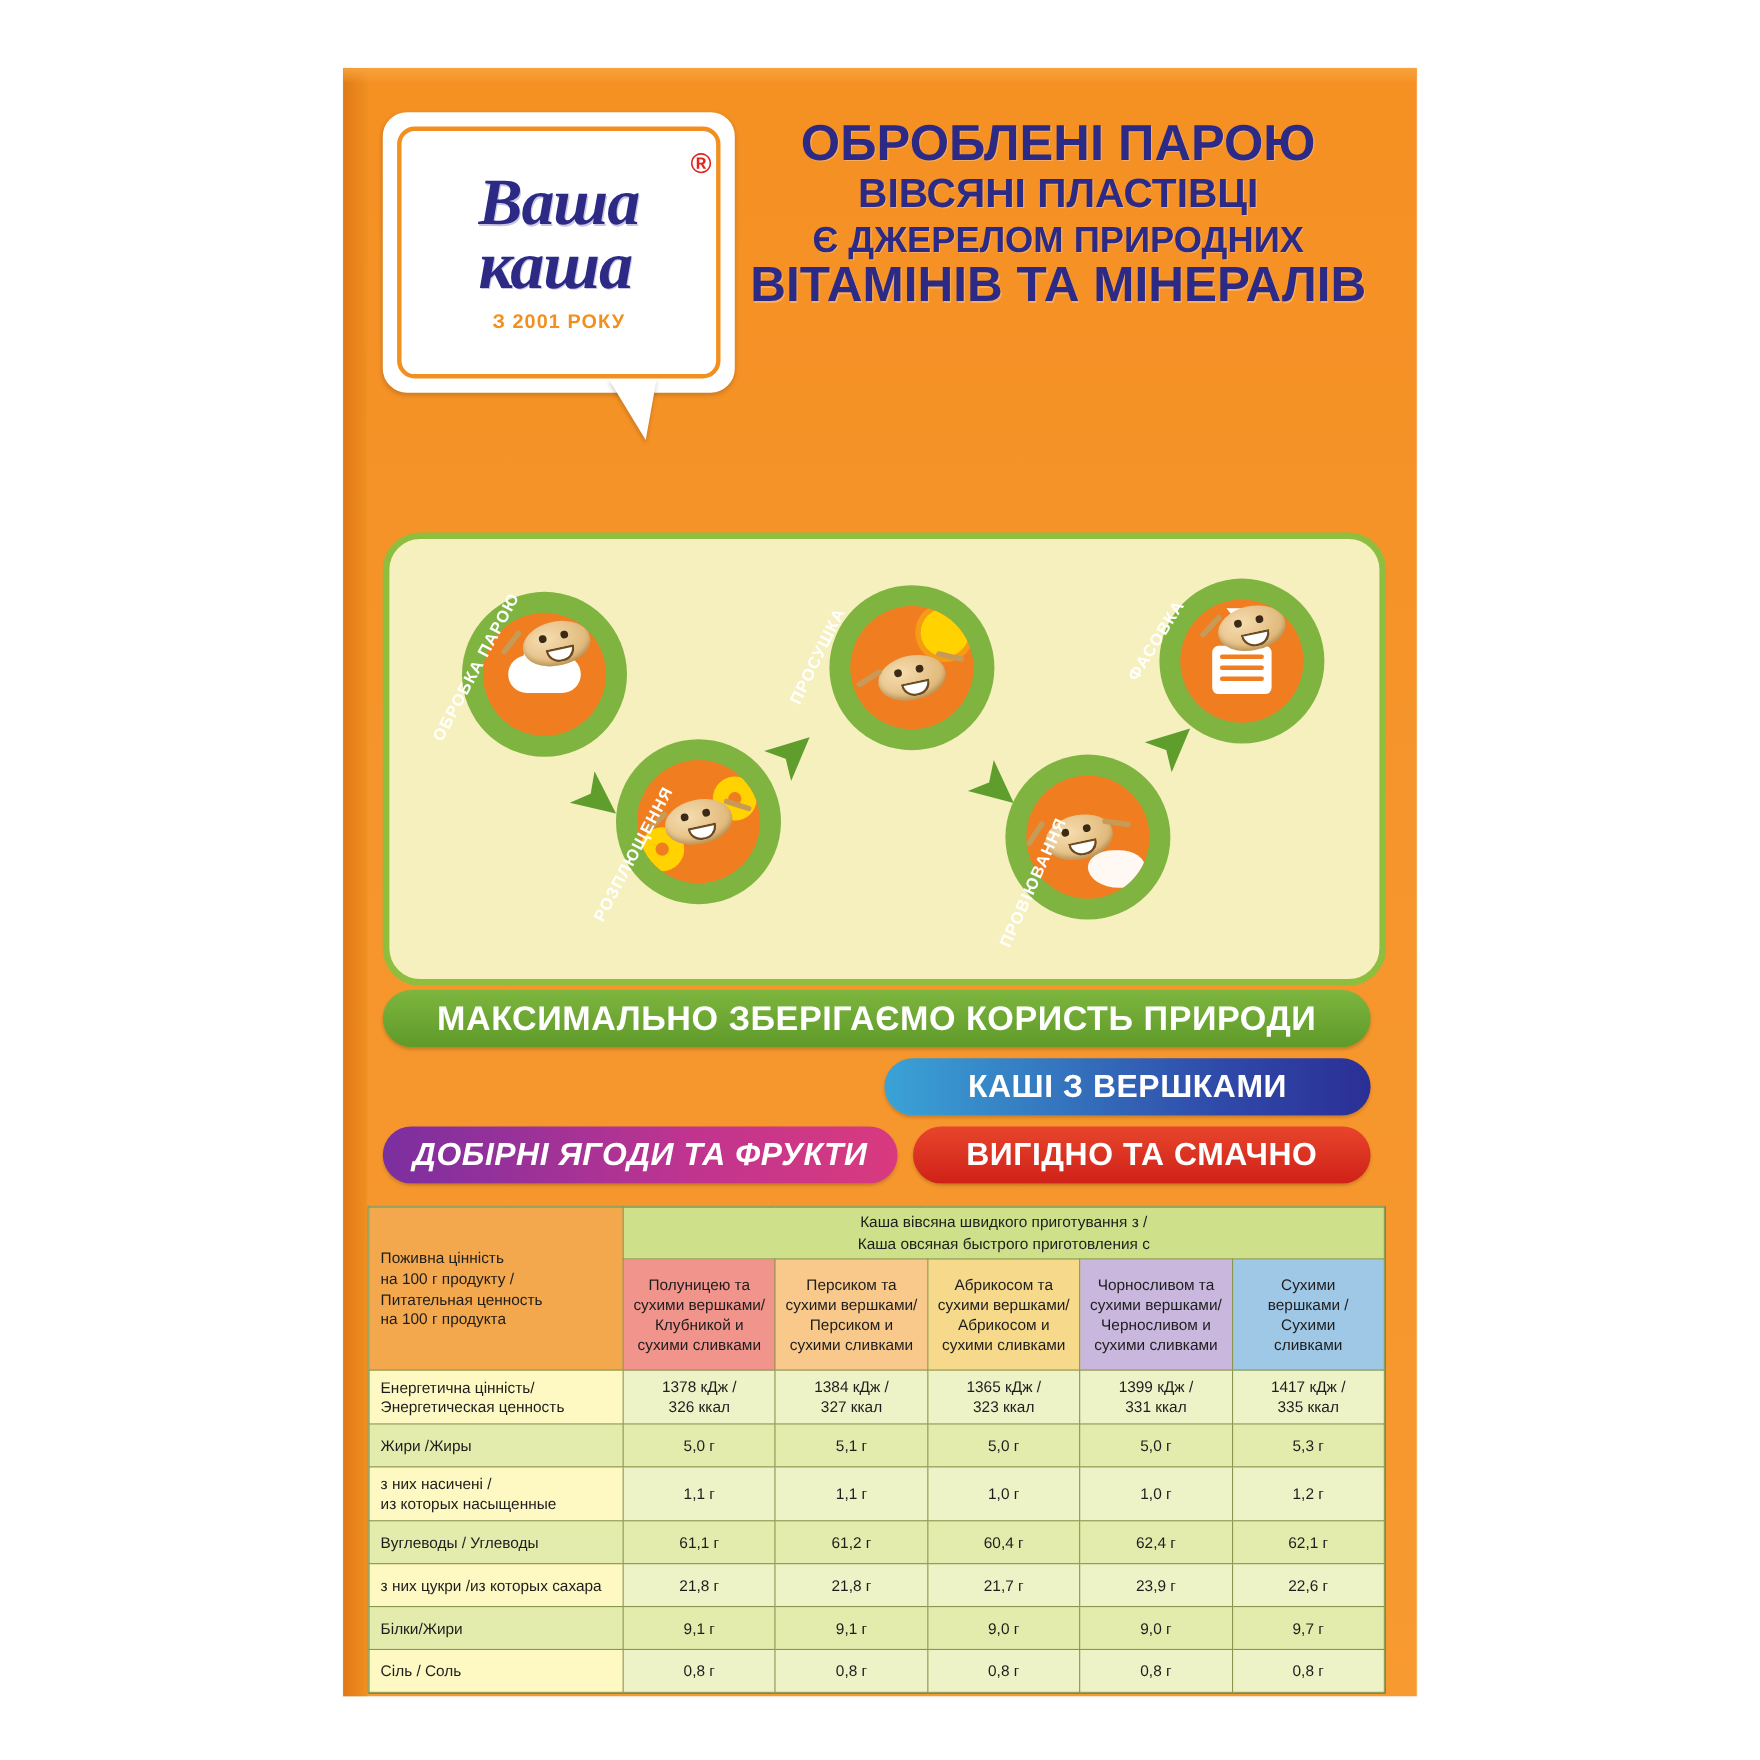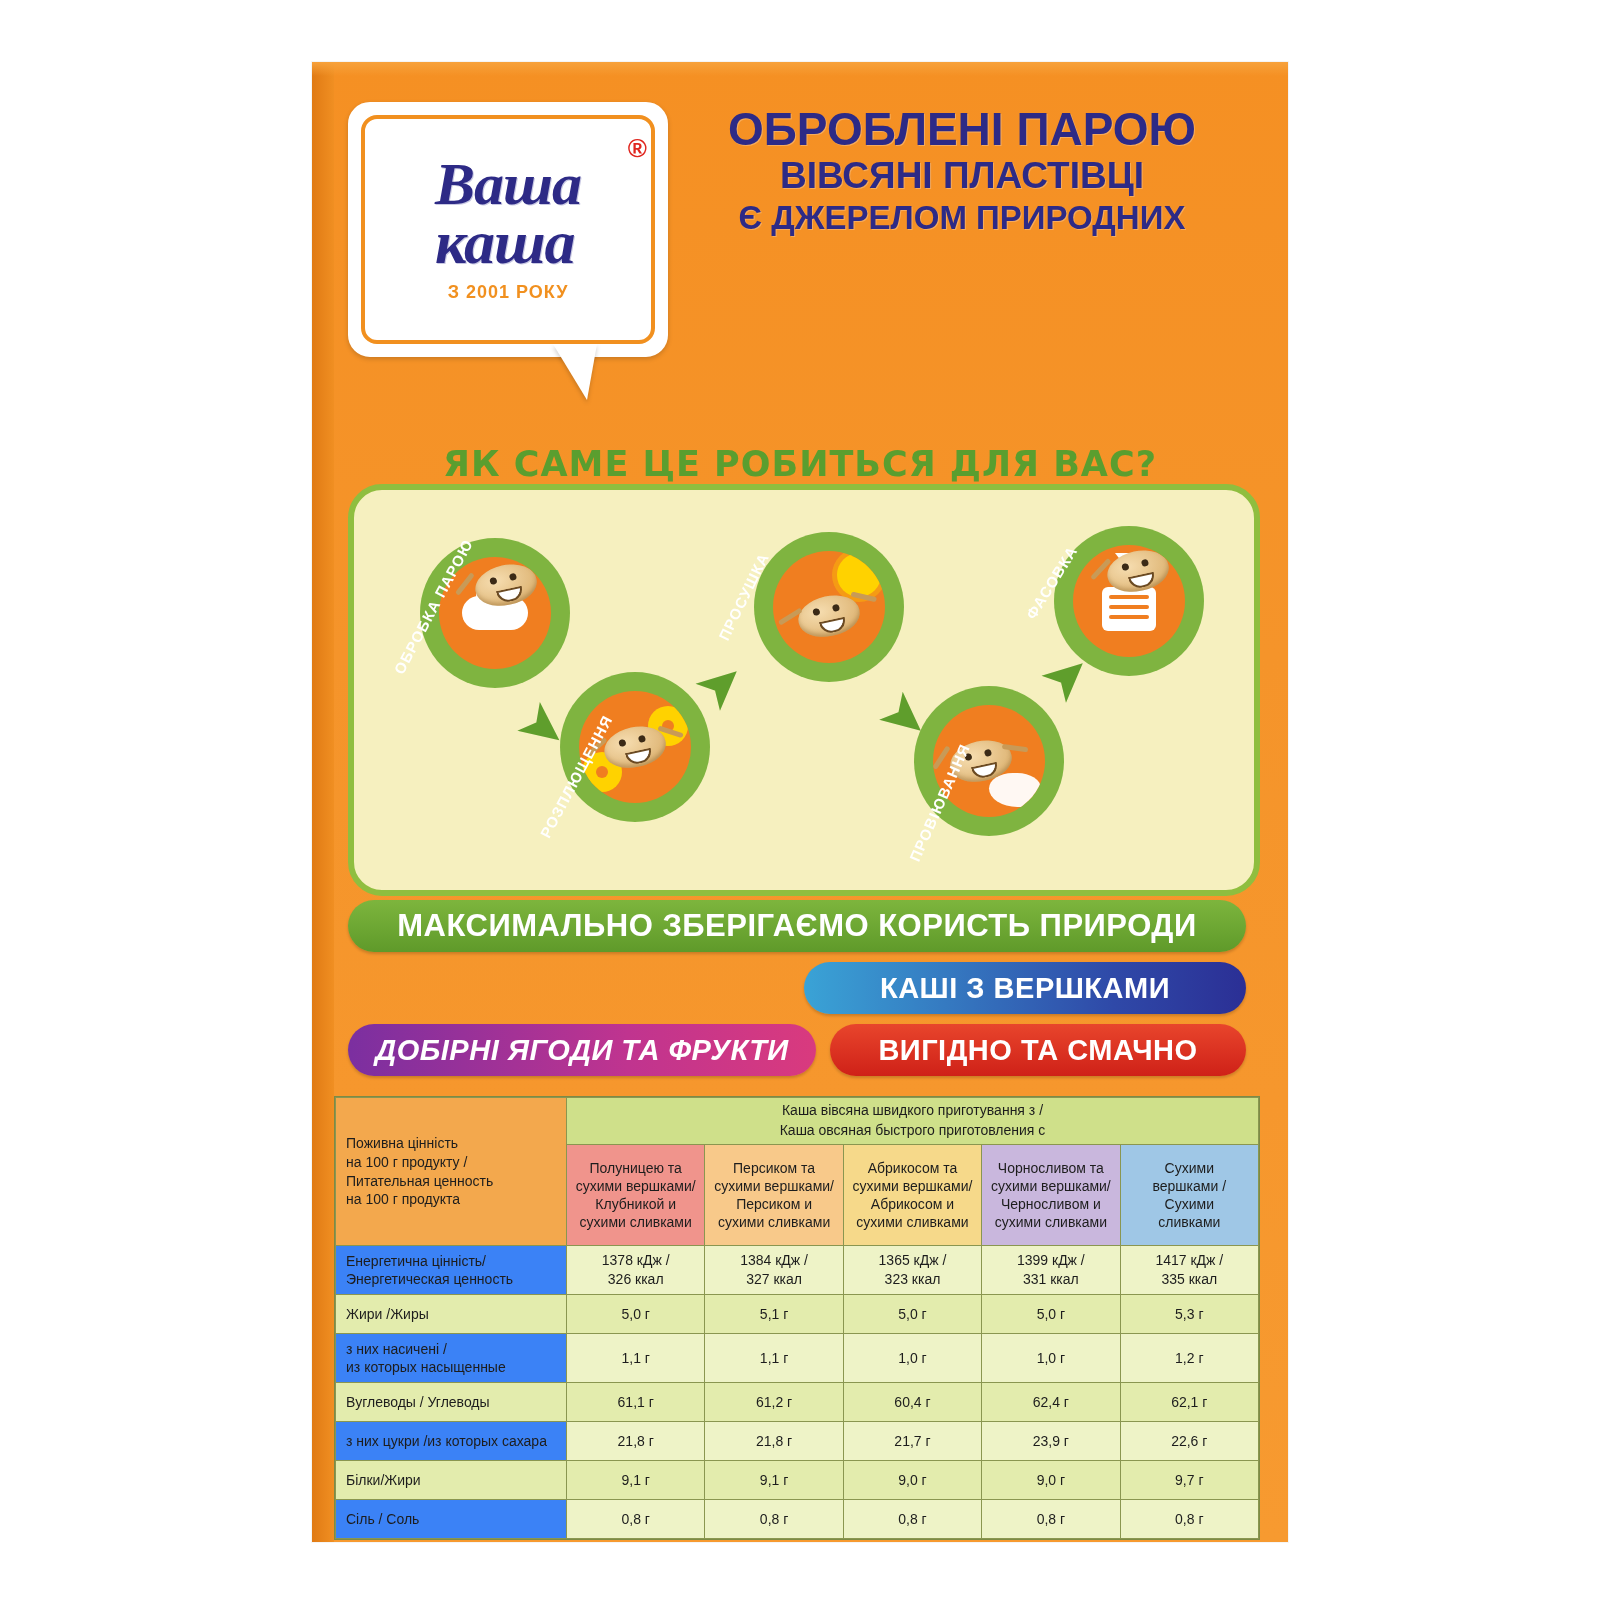--- a/index.html
+++ b/index.html
@@ -374,21 +374,21 @@
     font-size: 14px;
     line-height: 1.3;
     height: 96px;
   }
   .flav.f1 { background: #f0948c; }
   .flav.f2 { background: #f8c98a; }
   .flav.f3 { background: #f6d98a; }
   .flav.f4 { background: #c9b7dd; }
   .flav.f5 { background: #9fc7e6; }
   .rowlabel {
-    background: #3b82f6;
+    background: #fef9c3;
     text-align: left !important;
     padding-left: 10px !important;
     font-size: 14px;
     line-height: 1.3;
   }
   .val { background: #eef3c7; font-size: 14px; line-height: 1.35; }
   .val.alt { background: #e3ecad; }
   .rowlabel.alt { background: #e3ecad; }
 
   .r-tall td { height: 44px; }
@@ -412,23 +412,23 @@
         <div class="logo-since">З 2001 РОКУ</div>
       </div>
       <div class="reg-mark">®</div>
     </div>
   </div>
 
   <div class="headline">
     <div class="hl1">ОБРОБЛЕНІ ПАРОЮ</div>
     <div class="hl2">ВІВСЯНІ ПЛАСТІВЦІ</div>
     <div class="hl4">Є ДЖЕРЕЛОМ ПРИРОДНИХ</div>
+    <div class="hl5">ВІТАМІНІВ ТА МІНЕРАЛІВ</div>
   </div>
 
-  <div class="process-q">ЯК САМЕ ЦЕ РОБИТЬСЯ ДЛЯ ВАС?</div>
 
   <div class="process-panel">
 
     <div class="node" id="node1">
       <div class="disc">
         <div class="cloud-icon"></div>
         <div class="up-arrow"></div>
         <div class="up-arrow-stem"></div>
         <div class="oat" style="position:absolute; top:8px; left:36px;">
           <div class="mouth"></div>

